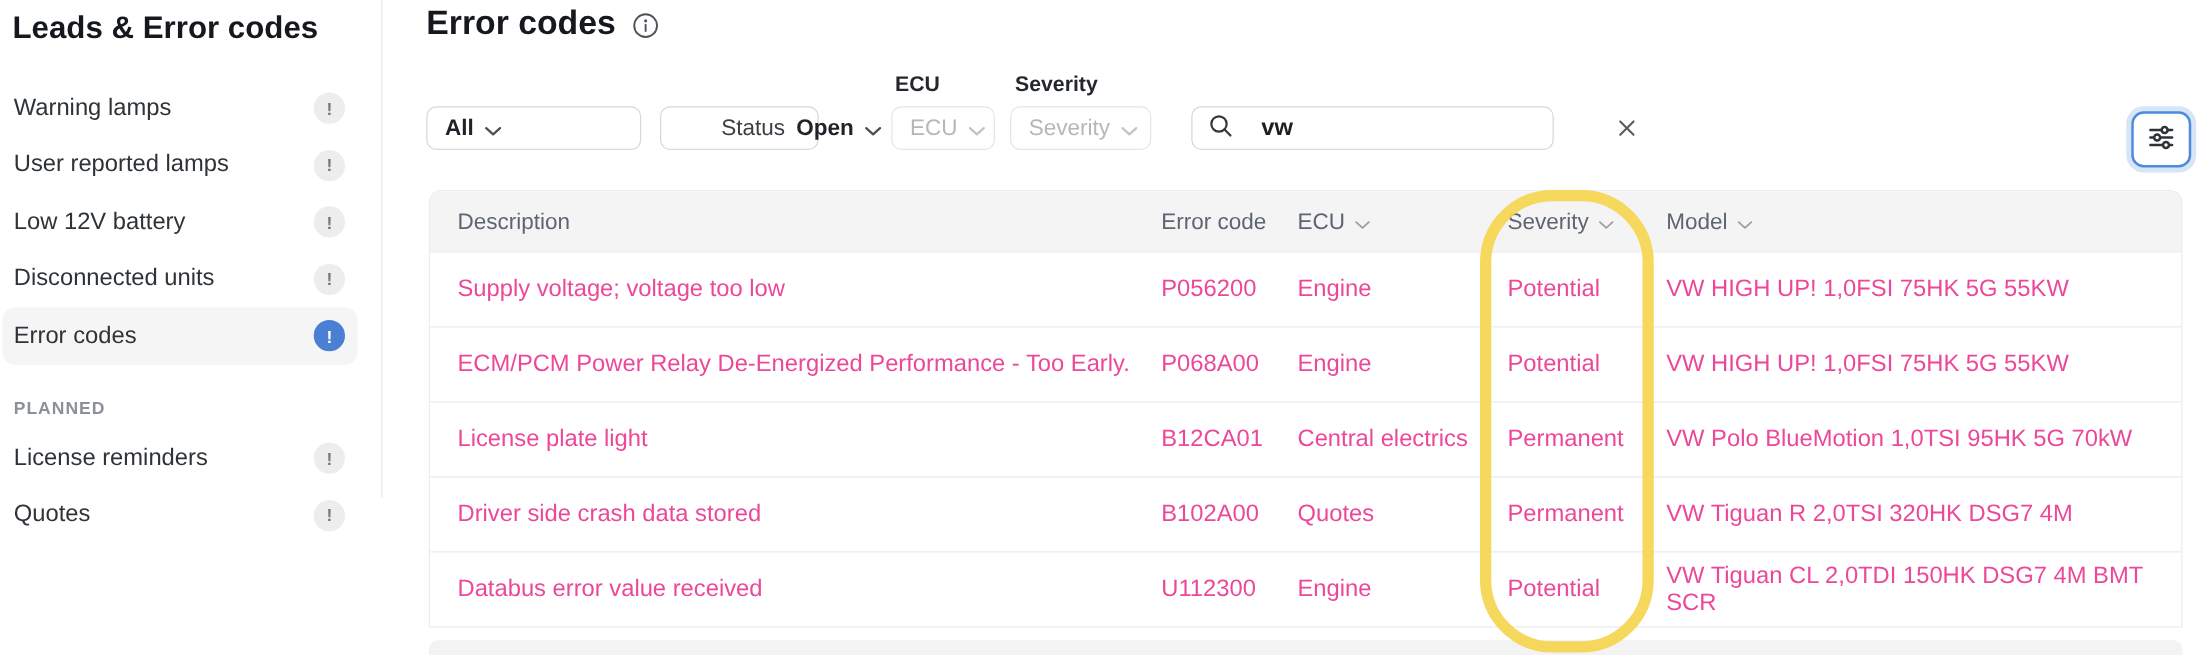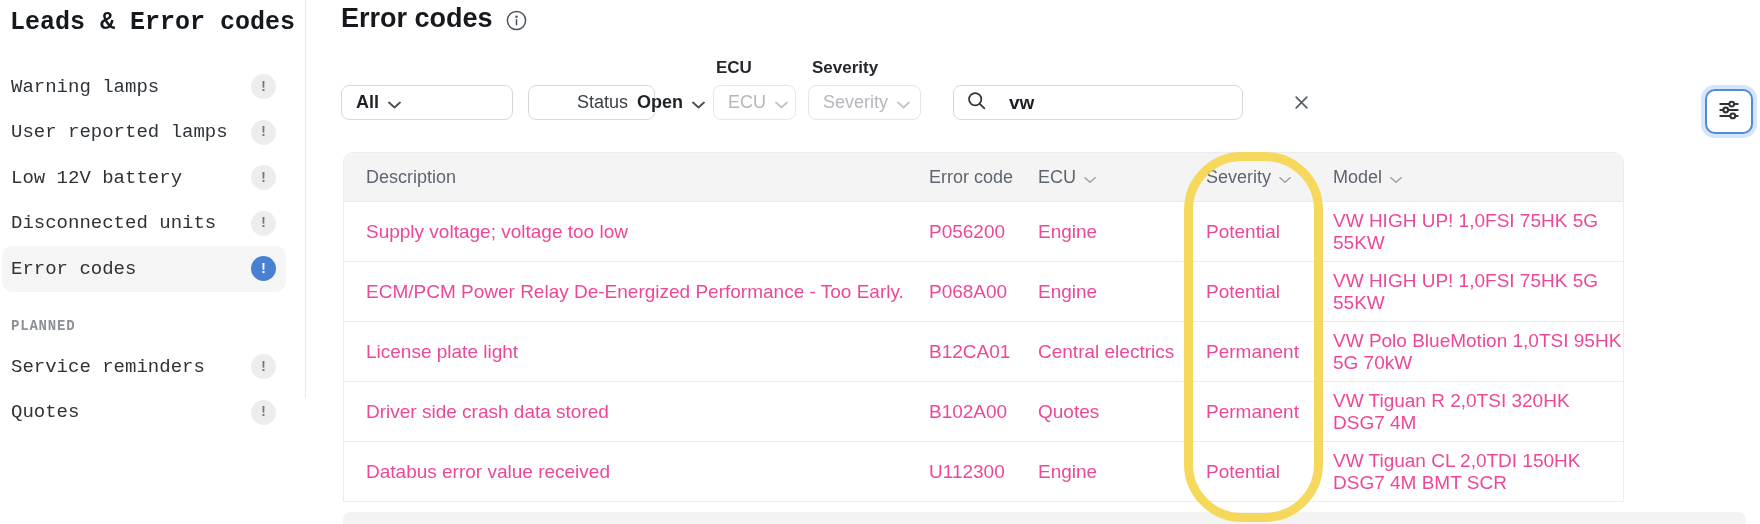--- a/index.html
+++ b/index.html
@@ -2,21 +2,21 @@
 <html><head>
 <meta charset="utf-8">
 <style>
   * { margin:0; padding:0; box-sizing:border-box; }
   html,body { width:1760px; height:524px; background:#fff; overflow:hidden;
               font-family:"Liberation Sans","DejaVu Sans",sans-serif; color:#23272c; }
   #app { position:relative; width:1760px; height:524px; background:#fff; }
 
   
   .sidebar { position:absolute; left:0; top:0; width:306px; height:398px;
-             border-right:1px solid #e8e8ea; background:#fff;font-family:Liberation Mono, monospace; }
+             border-right:1px solid #e8e8ea; background:#fff; }
   .sb-title { position:absolute; left:10px; top:8px; font-size:25px; font-weight:700; color:#15181c; }
   .sb-items { position:absolute; left:2px; top:64px; width:284px; }
   .sb-items.planned { top:344px; }
   .side-item { position:relative; height:45.5px; display:flex; align-items:center;
                justify-content:space-between; padding:0 10px 0 9px; border-radius:10px; cursor:pointer; }
   .side-item.selected { background:#f5f5f6; }
   .side-label { font-size:19px; color:#2e3338; }
   .badge { width:25px; height:25px; border-radius:50%; background:#ededee; color:#75797f;
            font-size:14px; font-weight:700; display:flex; align-items:center; justify-content:center; }
   .badge.blue { background:#4a80d4; color:#fff; }
@@ -50,21 +50,21 @@
   .searchbox input { flex:1; border:none; outline:none; font-size:19px; font-weight:600;
                      color:#1b1e22; font-family:inherit; background:transparent; }
   .clear-btn { cursor:pointer; display:flex; }
 
   .adv-filter-btn { position:absolute; left:1705px; top:89px; width:48px; height:45px;
                     border:2px solid #4c8cdb; border-radius:10px; background:#fff;
                     box-shadow:0 0 0 4px rgba(116,163,224,0.28);
                     display:flex; align-items:center; justify-content:center; cursor:pointer; }
 
   
-  .table { position:absolute; left:343px; top:152px; width:1281px;
+  .table { position:absolute; left:343px; top:152px; width:1403px;
            border:1px solid #ececee; border-radius:10px 10px 0 0; background:#fff; overflow:hidden; }
   .tr { display:grid; grid-template-columns:563px 109px 168px 127px 1fr; align-items:center;
         padding-left:22px; }
   .thead { background:#f4f4f5; height:48px; color:#5e6570; font-size:18px; }
   .th { display:flex; align-items:center; gap:8px; }
   .th.sortable { cursor:pointer; }
   .tbody .tr { height:60px; border-top:1px solid #ececee; font-size:19px; color:#ec4899; cursor:pointer; background:#fff; }
   .next-strip { position:absolute; left:343px; top:512px; width:1403px; height:12px;
                 background:#f3f3f4; border-radius:8px 8px 0 0; }
 
@@ -98,21 +98,21 @@
           <span class="badge">!</span>
         </div>
         <div class="side-item selected">
           <span class="side-label">Error codes</span>
           <span class="badge blue">!</span>
         </div>
       </div>
     <div class="section-label">PLANNED</div>
     <div class="sb-items planned">
         <div class="side-item">
-          <span class="side-label">Service reminders</span>
+          <span class="side-label">License reminders</span>
           <span class="badge">!</span>
         </div>
         <div class="side-item">
           <span class="side-label">Quotes</span>
           <span class="badge">!</span>
         </div>
       </div>
   </nav>
 
   <div class="page-title">

